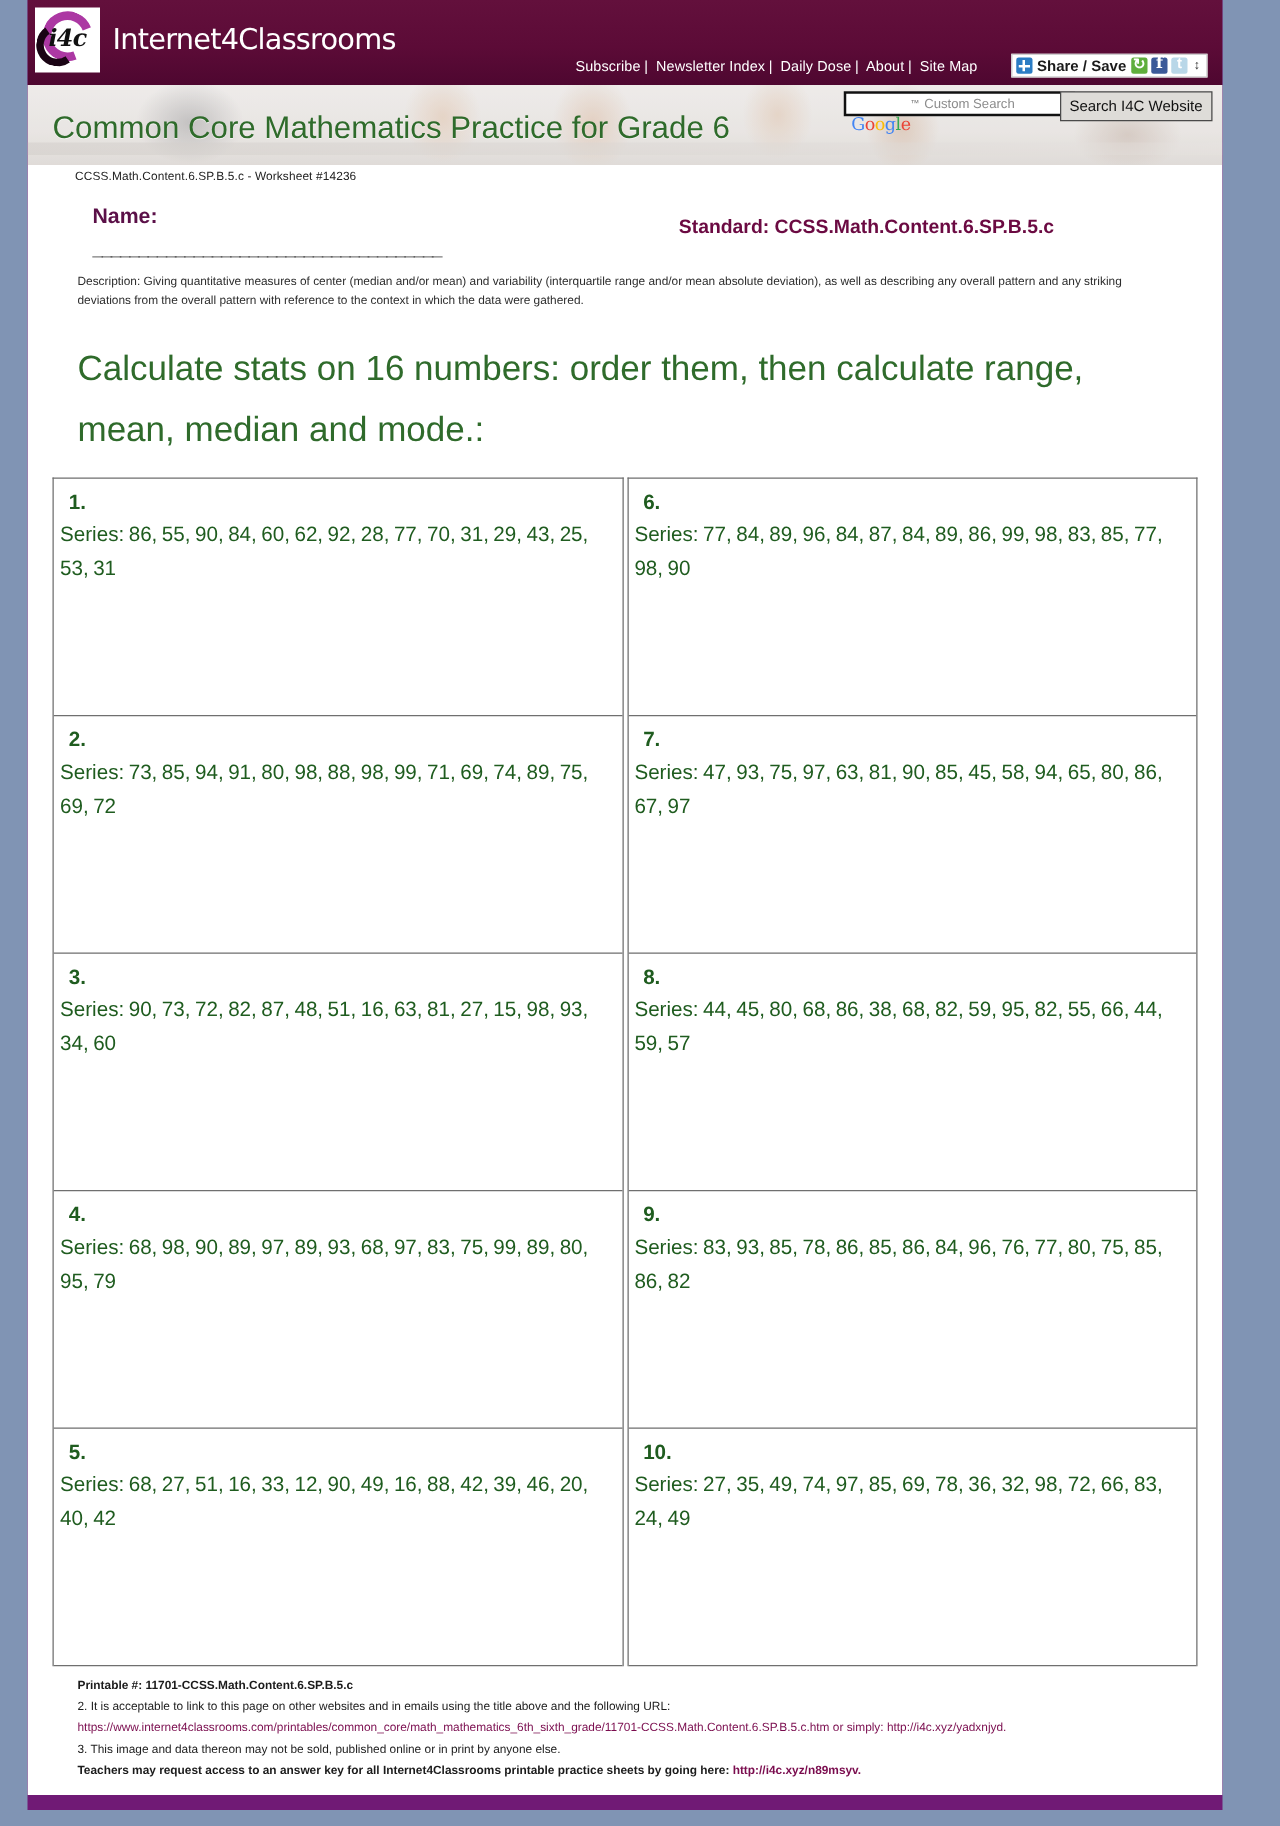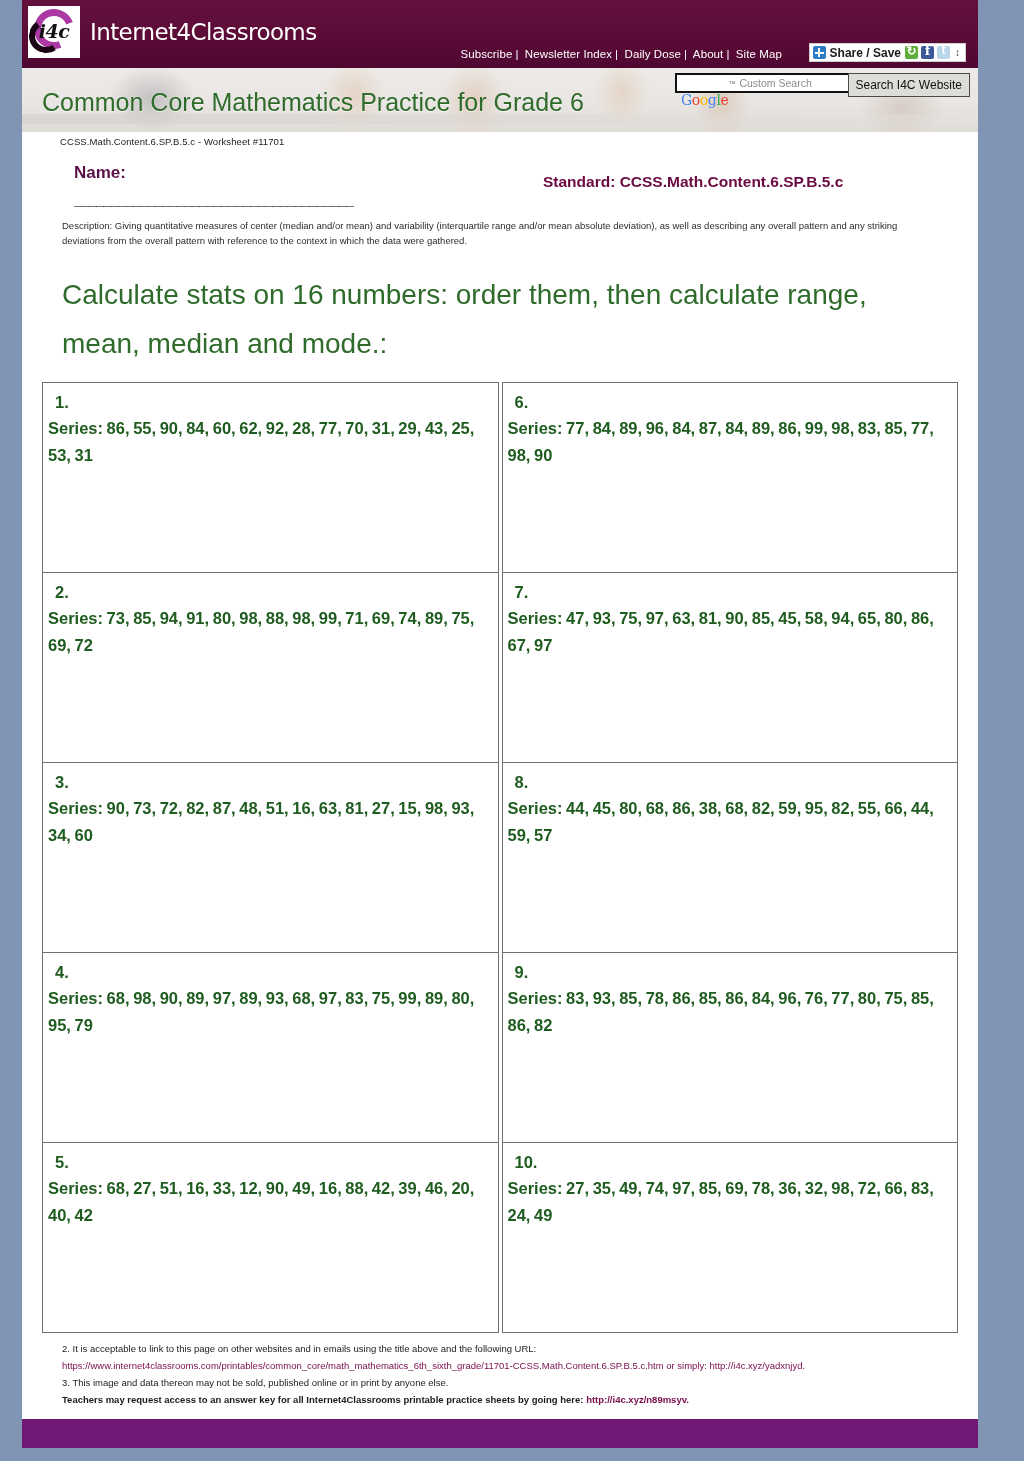--- a/index.html
+++ b/index.html
@@ -285,21 +285,21 @@
   }
   .cell .num {
     font-size: 16.5px;
     font-weight: bold;
     color: #1f5c1f;
     padding-left: 8px;
     line-height: 1.45;
   }
   .cell .series {
     font-size: 16.5px;
-    font-weight: bold;
+    font-weight: normal;
     color: #1f5c1f;
     line-height: 1.62;
     padding-left: 1px;
     word-spacing: -1px;
   }
 
   
   .footer {
     padding: 8px 12px 10px 24px;
     font-size: 9.5px;
@@ -360,21 +360,21 @@
           <span class="g-tm">™</span>
         <span class="cs-placeholder">Custom Search</span>
       </div>
       <div class="search-btn">Search I4C Website</div>
 
       <div class="banner-title">Common Core Mathematics Practice for Grade 6</div>
     </div>
 
     <div class="ws">
 
-      <div class="wsid">CCSS.Math.Content.6.SP.B.5.c - Worksheet #11701</div>
+      <div class="wsid">CCSS.Math.Content.6.SP.B.5.c - Worksheet #14236</div>
 
       <div class="name-row">
         <div class="name-label">Name:</div>
         <div class="name-line">______________________________________</div>
         <div class="standard">Standard: CCSS.Math.Content.6.SP.B.5.c</div>
       </div>
 
       <div class="description">Description: Giving quantitative measures of center (median and/or mean) and variability (interquartile range and/or mean absolute deviation), as well as describing any overall pattern and any striking deviations from the overall pattern with reference to the context in which the data were gathered.</div>
 
       <div class="instructions">Calculate stats on 16 numbers: order them, then calculate range, mean, median and mode.:</div>
@@ -423,20 +423,21 @@
           </div>
           <div class="cell">
             <div class="num">10.</div>
             <div class="series">Series: 27, 35, 49, 74, 97, 85, 69, 78, 36, 32, 98, 72, 66, 83, 24, 49</div>
           </div>
         </div>
 
       </div>
 
       <div class="footer">
+        <div class="ln b">Printable #: 11701-CCSS.Math.Content.6.SP.B.5.c</div>
         <div class="ln">2. It is acceptable to link to this page on other websites and in emails using the title above and the following URL:</div>
         <div class="ln urlline">https://www.internet4classrooms.com/printables/common_core/math_mathematics_6th_sixth_grade/11701-CCSS.Math.Content.6.SP.B.5.c.htm or simply: http://i4c.xyz/yadxnjyd.</div>
         <div class="ln">3. This image and data thereon may not be sold, published online or in print by anyone else.</div>
         <div class="ln b"><span>Teachers may request access to an answer key for all Internet4Classrooms printable practice sheets by going here: </span><a href="#" class="lnk">http://i4c.xyz/n89msyv.</a></div>
       </div>
 
     </div>
   </div>
 </div>
 

